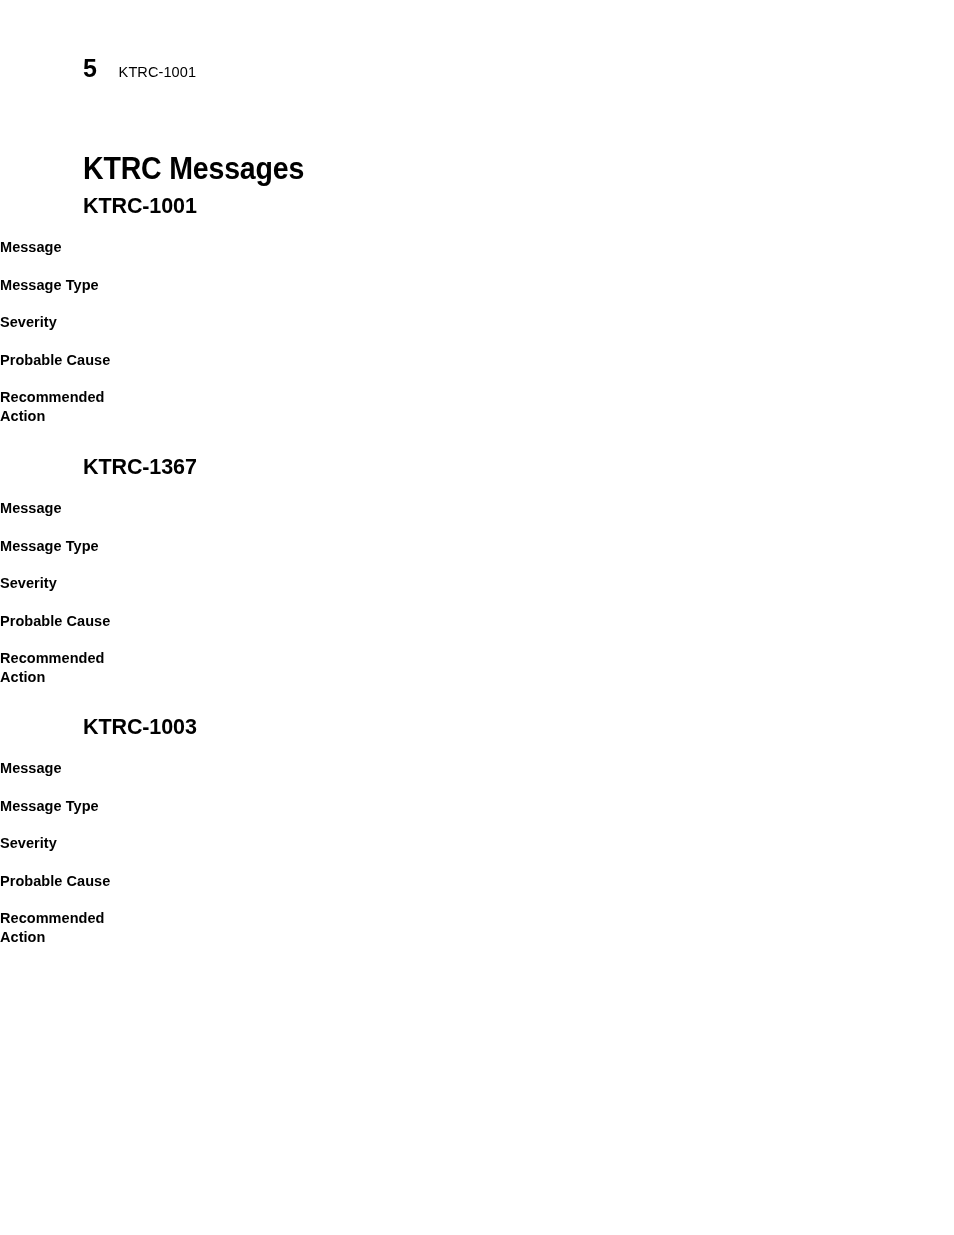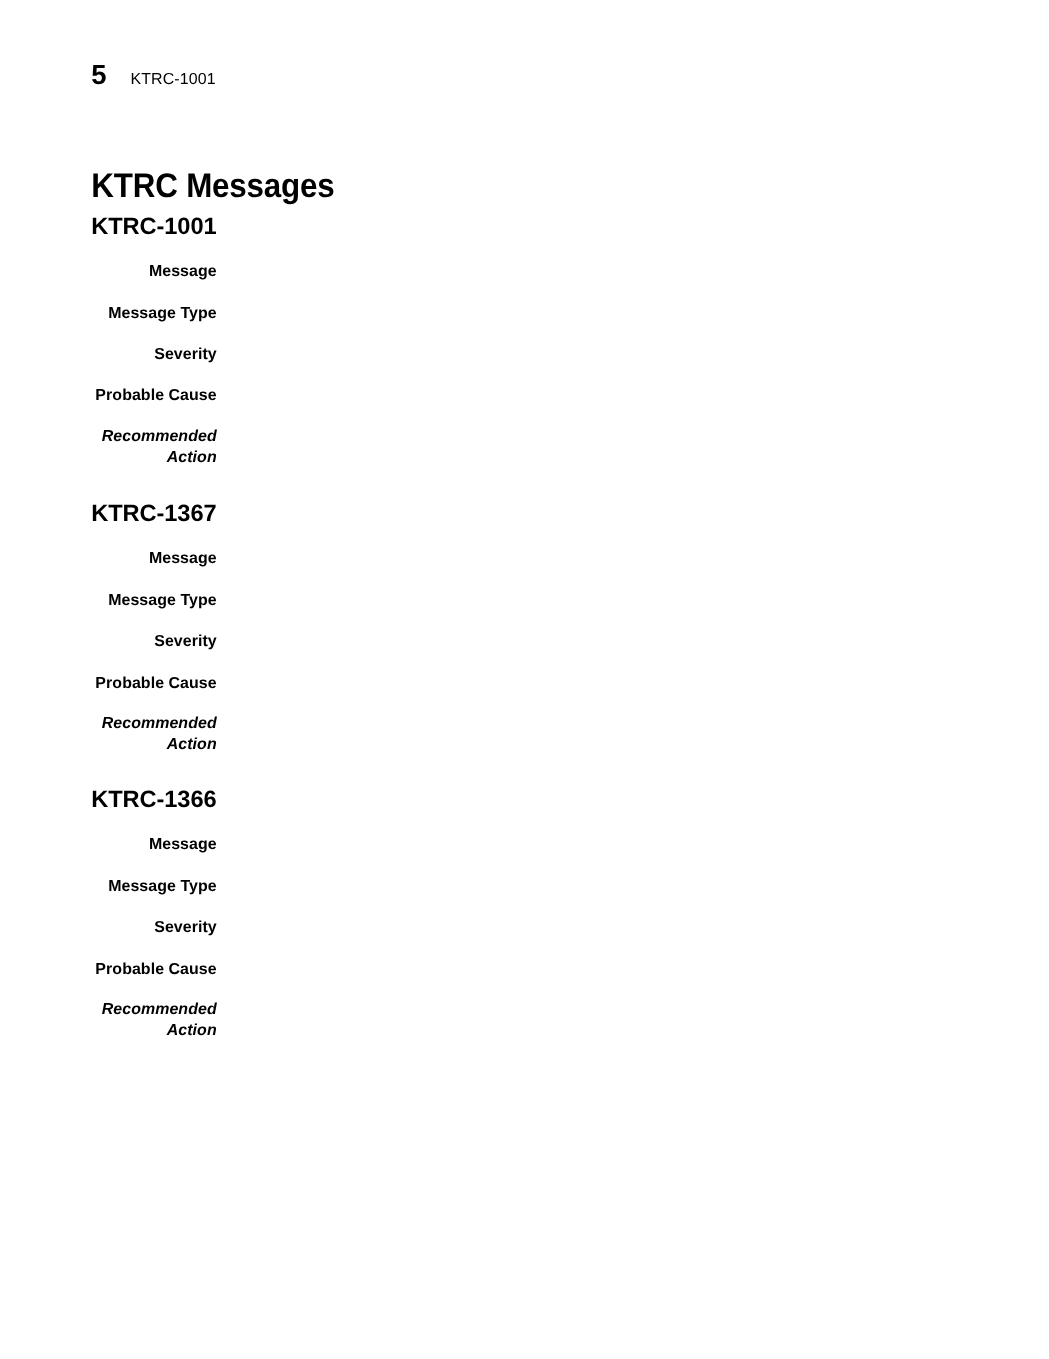--- a/index.html
+++ b/index.html
@@ -87,28 +87,27 @@
     width: 954px;
   }
   .field-row {
     position: relative;
     width: 954px;
     min-height: 19px;
     margin-bottom: 18.5px;
   }
   .field-row:last-child {
     margin-bottom: 0;
-    font-style: italic;
   }
   .field-label {
     position: absolute;
     left: 0;
     top: 0;
     width: 197px;
-    text-align: right;
+    text-align: left;
     font-size: 14.5px;
     font-weight: bold;
     line-height: 19px;
     letter-spacing: 0.05px;
     white-space: pre-line;
   }
   .field-value {
     position: absolute;
     left: 213px;
     top: 0;
@@ -182,21 +181,21 @@
             <div class="field-value"></div>
           </div>
           <div class="field-row multiline">
             <div class="field-label">Recommended
 Action</div>
             <div class="field-value"></div>
           </div>
         </div>
       </div>
       <div class="message-section" style="top: 716px;">
-        <div class="section-heading">KTRC-1366</div>
+        <div class="section-heading">KTRC-1003</div>
         <div class="field-table">
           <div class="field-row">
             <div class="field-label">Message</div>
             <div class="field-value"></div>
           </div>
           <div class="field-row">
             <div class="field-label">Message Type</div>
             <div class="field-value"></div>
           </div>
           <div class="field-row">

